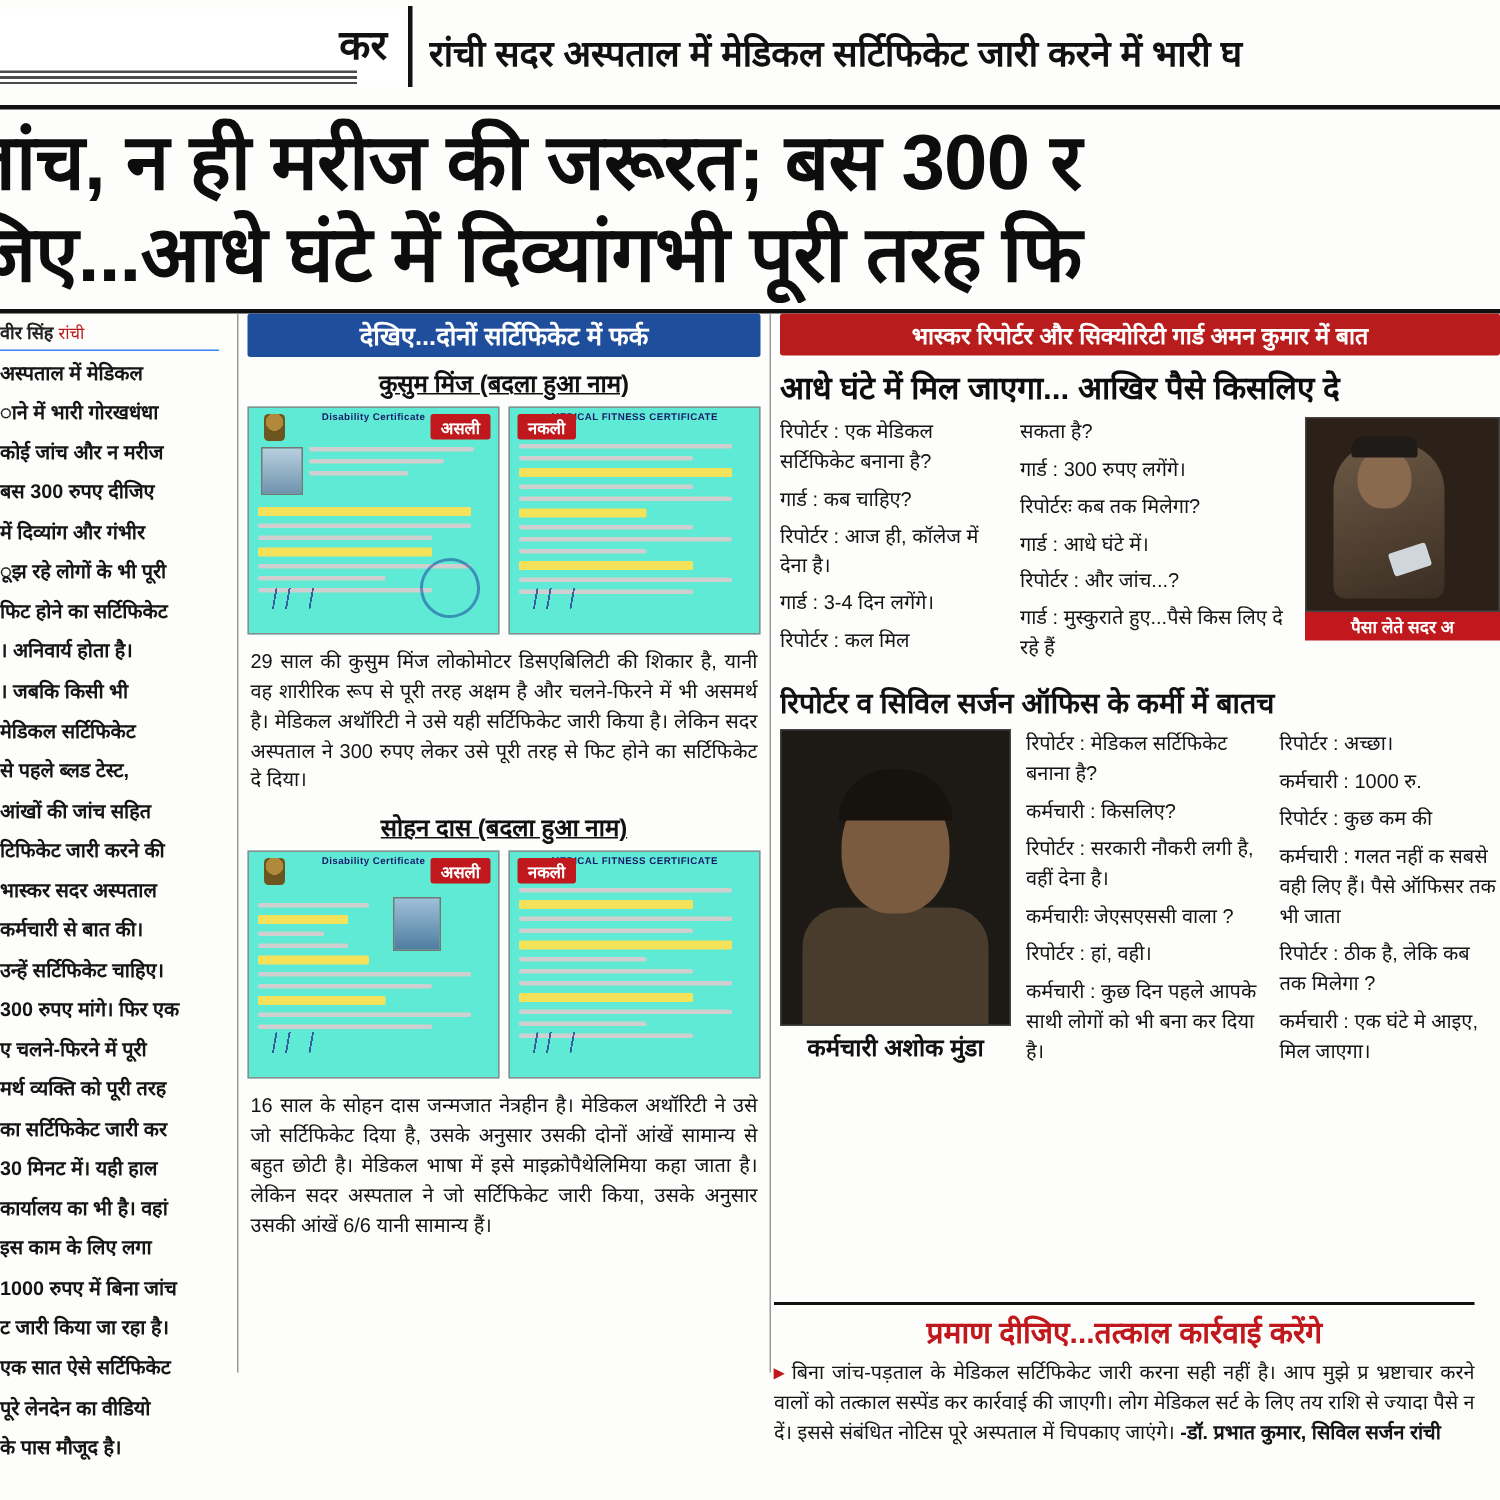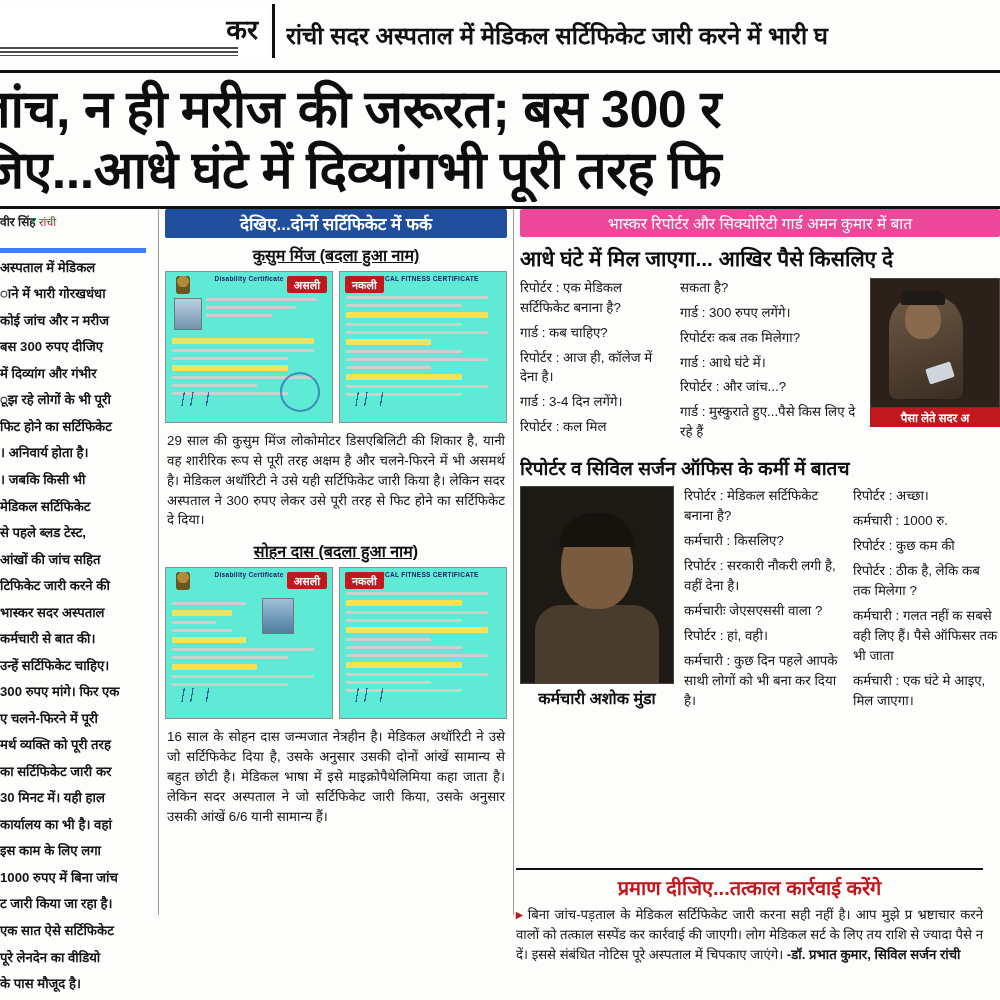--- a/index.html
+++ b/index.html
@@ -57,21 +57,21 @@
   
   .content{
     position:relative;display:flex;height:706px;border-top:1px solid #111;
   }
   .col{box-sizing:border-box;}
   .rule{width:1px;background:#9a9a9a;margin:0 6px;}
 
   
   .col-left{width:156px;padding:4px 6px 0 0;}
   .byline{
-    font-size:12px;color:#222;border-bottom:5px solid #3b82f6;padding-bottom:18px;
+    font-size:12px;color:#222;border-bottom:1px solid #3b82f6;padding-bottom:3px;
     margin-bottom:5px;
   }
   .byline b{font-weight:bold;}
   .byline .place{color:#c0181c;font-size:11px;}
   .ltext p{
     margin:0 0 7px 0;font-size:13.2px;line-height:1.48;text-align:justify;color:#151515;font-weight:bold;
   }
 
   
   .col-mid{width:348px;}
@@ -123,21 +123,21 @@
     background:linear-gradient(100deg,transparent 0 6%,#2a3d8f 6% 8%,transparent 8% 20%,#2a3d8f 20% 22%,transparent 22% 45%,#2a3d8f 45% 47%,transparent 47% 100%);
     opacity:.8;
   }
   .mid-para{
     font-size:13.3px;line-height:1.5;text-align:justify;margin:8px 2px 0 2px;color:#141414;
   }
 
   
   .col-right{width:480px;}
   .right-head{
-    background:#ec4899;color:#fff;font-size:15.5px;font-weight:normal;
+    background:#b91c1c;color:#fff;font-size:15.5px;font-weight:bold;
     text-align:center;padding:3px 0;border-radius:2px;
   }
   .right-title{
     font-size:21px;font-weight:bold;margin:7px 0 6px 0;color:#0d0d0d;white-space:nowrap;overflow:hidden;
   }
   .qa-wrap{display:flex;gap:10px;}
   .qa{font-size:13.3px;line-height:1.5;color:#141414;}
   .qa p{margin:0 0 5px 0;}
   .photo-guard{
     position:relative;width:128px;height:128px;background:#2b2118;overflow:hidden;border:1px solid #444;
@@ -397,22 +397,22 @@
           <p>कर्मचारी : किसलिए?</p>
           <p>रिपोर्टर : सरकारी नौकरी लगी है, वहीं देना है।</p>
           <p>कर्मचारीः जेएसएससी वाला ?</p>
           <p>रिपोर्टर : हां, वही।</p>
           <p>कर्मचारी : कुछ दिन पहले आपके साथी लोगों को भी बना कर दिया है।</p>
         </div>
         <div class="qa" style="width:148px">
           <p>रिपोर्टर : अच्छा।</p>
           <p>कर्मचारी : 1000 रु.</p>
           <p>रिपोर्टर : कुछ कम की</p>
+          <p>कर्मचारी : गलत नहीं क सबसे वही लिए हैं। पैसे ऑफिसर तक भी जाता</p>
           <p>रिपोर्टर : ठीक है, लेकि कब तक मिलेगा ?</p>
-          <p>कर्मचारी : गलत नहीं क सबसे वही लिए हैं। पैसे ऑफिसर तक भी जाता</p>
           <p>कर्मचारी : एक घंटे मे आइए, मिल जाएगा।</p>
         </div>
       </div>
     </div>
   </div>
 
   <div class="bottom">
     <div class="bottom-head">प्रमाण दीजिए...तत्काल कार्रवाई करेंगे</div>
     <div class="bottom-body">
       <span class="bullet">▸ </span><span>बिना जांच-पड़ताल के मेडिकल सर्टिफिकेट जारी करना सही नहीं है। आप मुझे प्र भ्रष्टाचार करने वालों को तत्काल सस्पेंड कर कार्रवाई की जाएगी। लोग मेडिकल सर्ट के लिए तय राशि से ज्यादा पैसे न दें। इससे संबंधित नोटिस पूरे अस्पताल में चिपकाए जाएंगे।</span>

